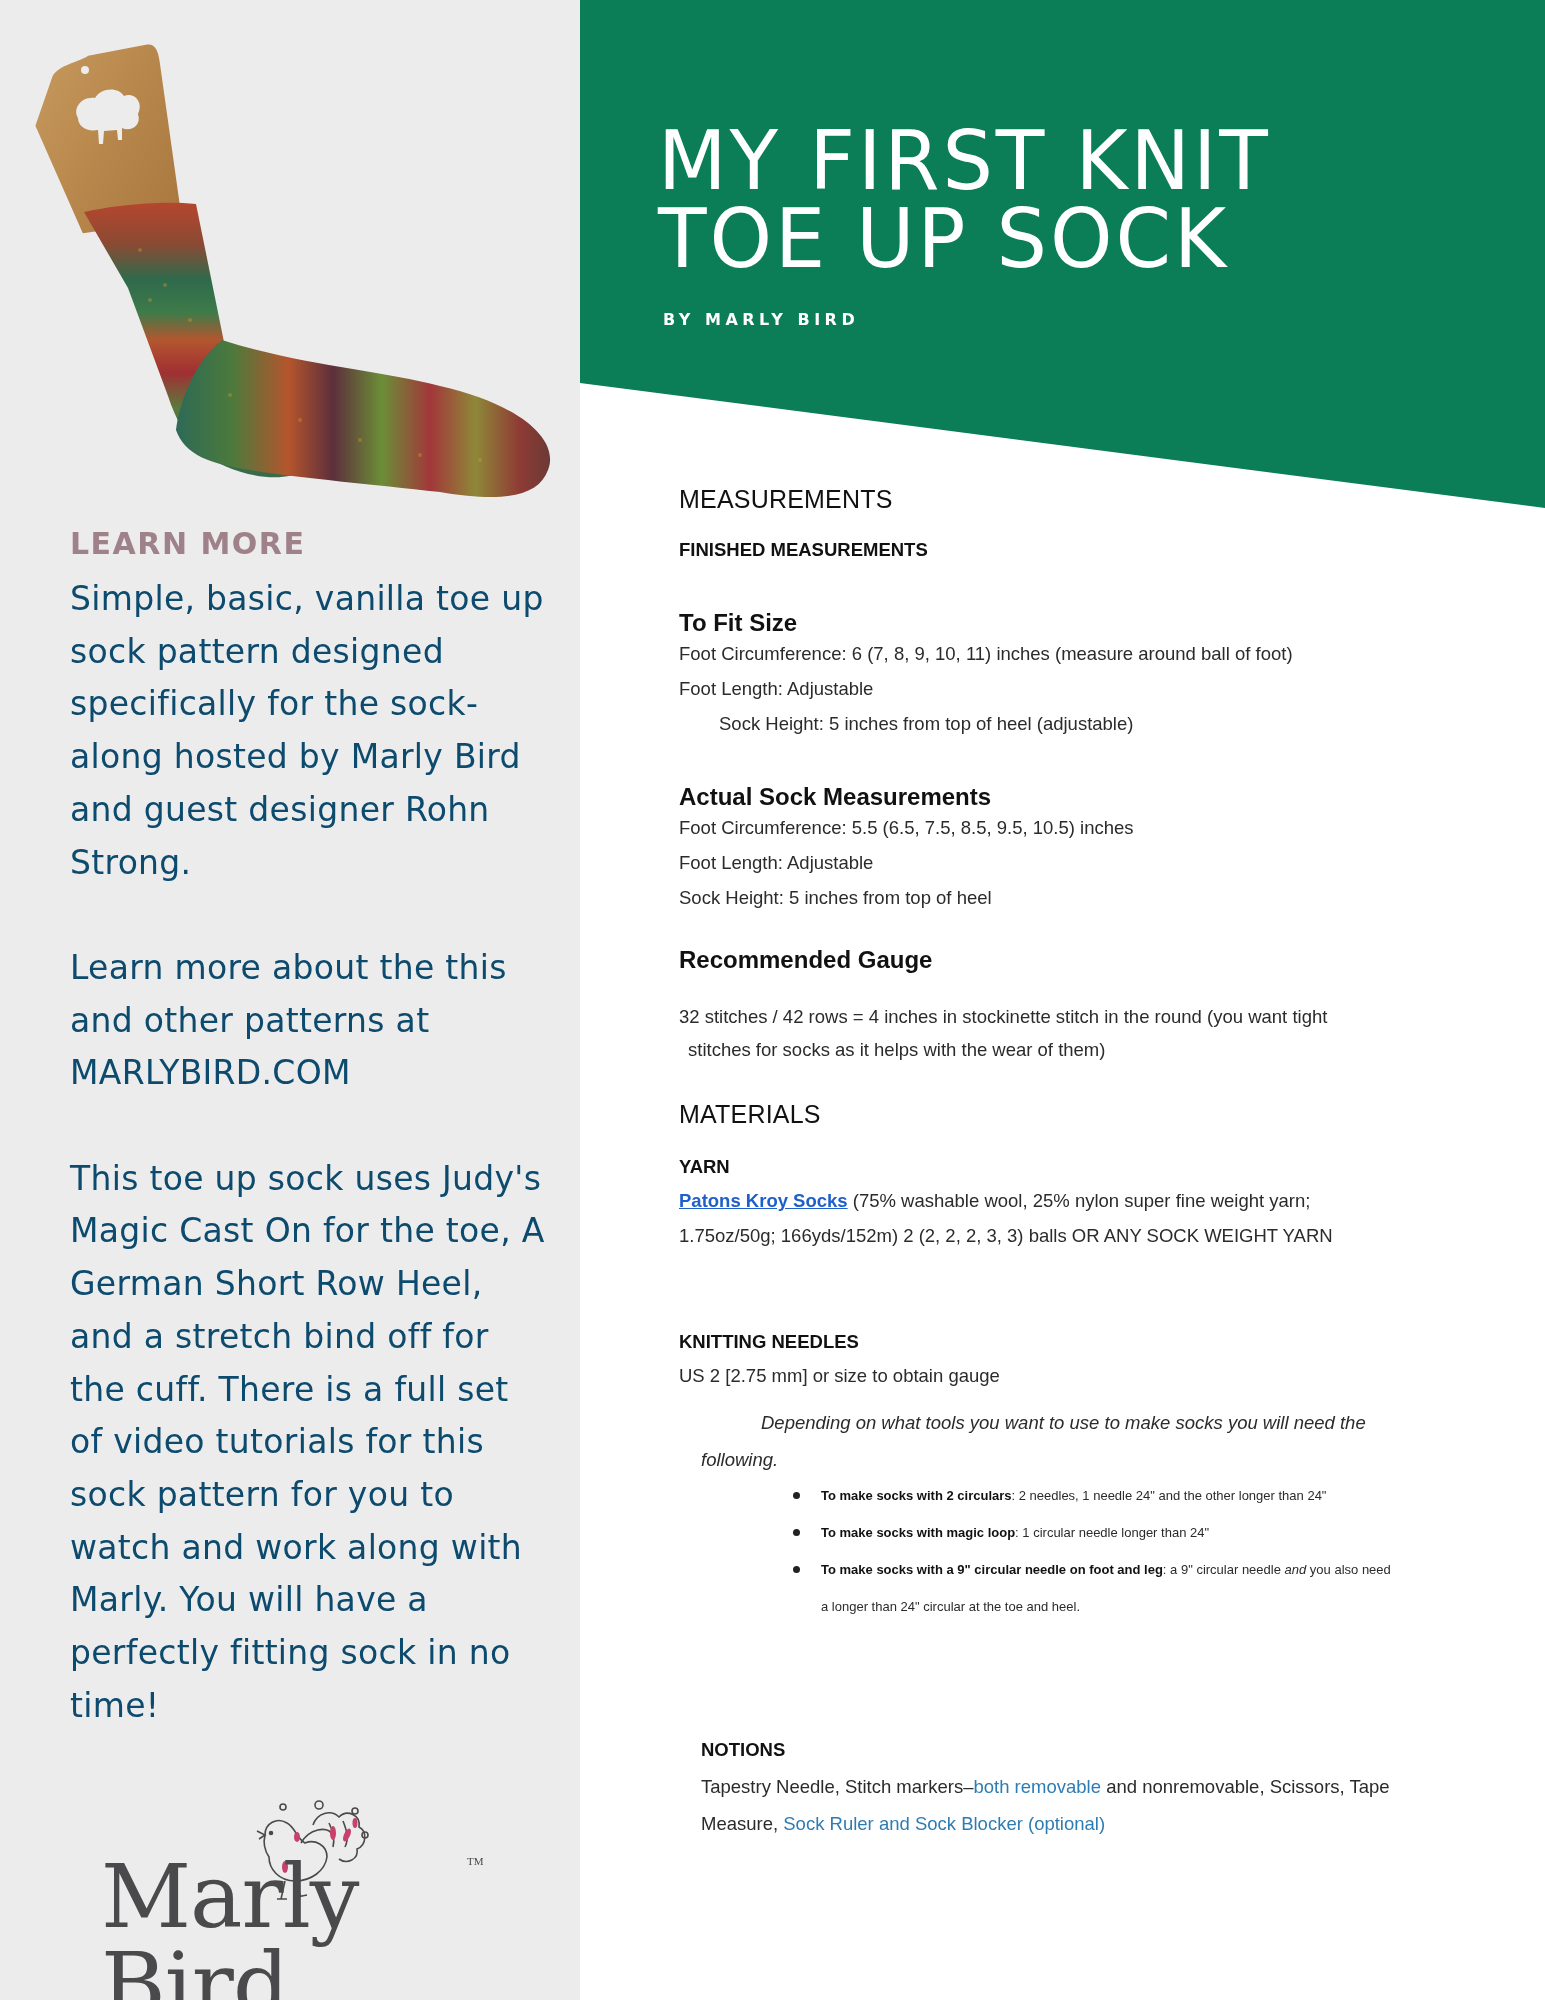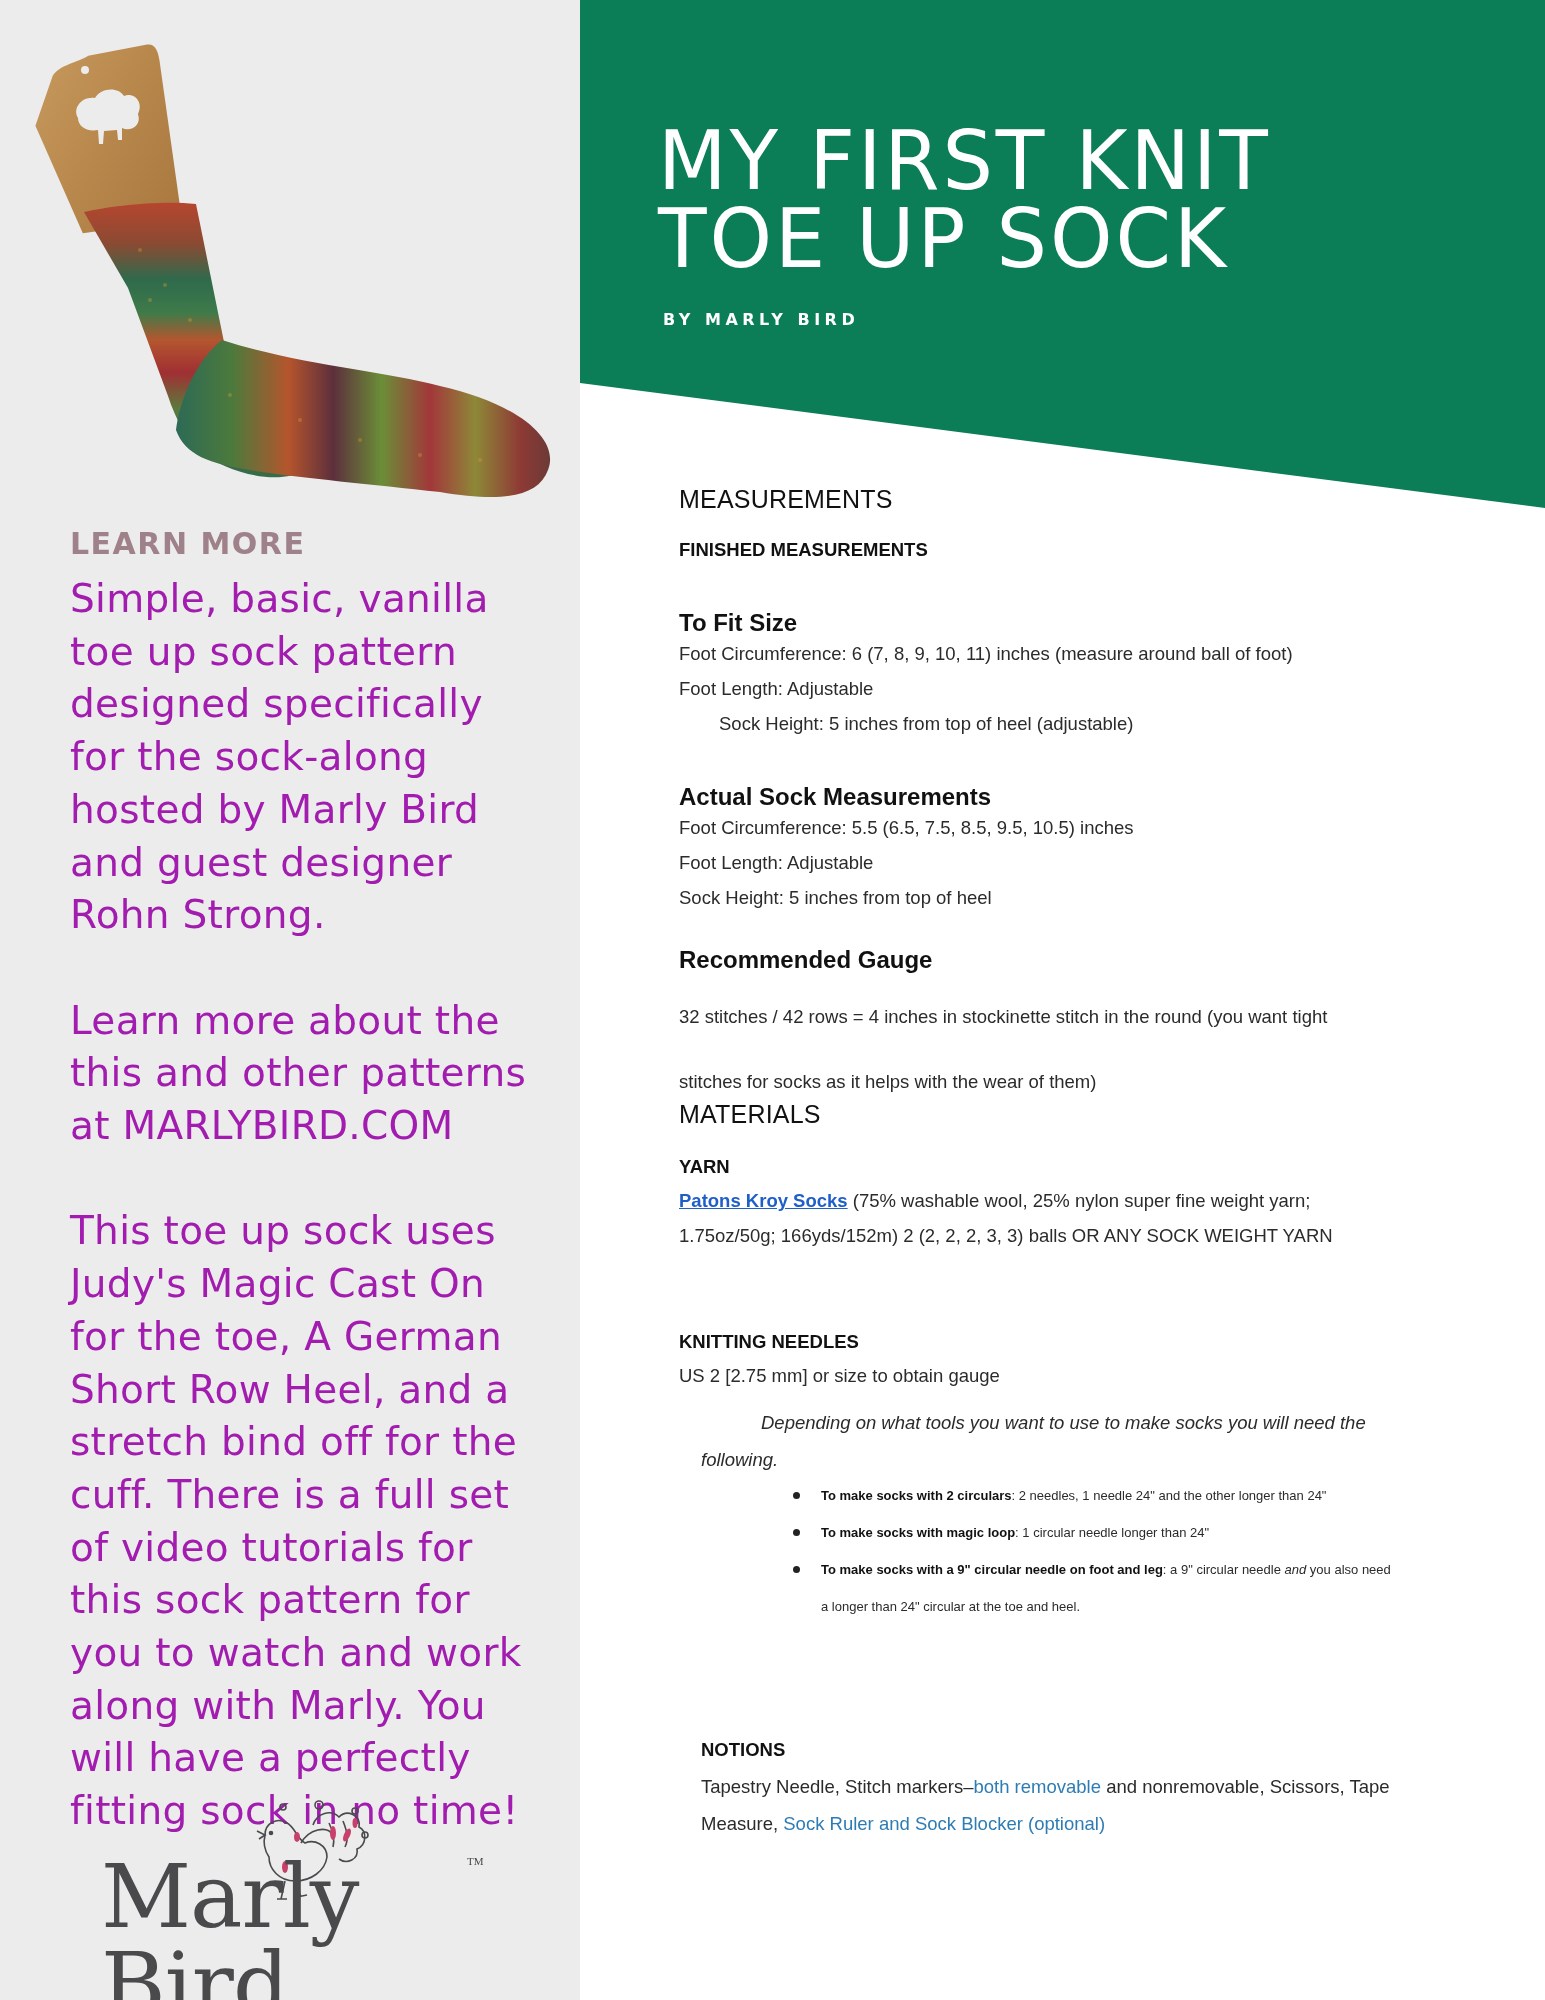--- a/index.html
+++ b/index.html
@@ -12,22 +12,22 @@
     background: #ececec;
   }
   .sock-figure { position: absolute; left: 0; top: 0; width: 580px; height: 520px; }
   .learn-heading {
     position: absolute; left: 70px; top: 526px;
     font-family: "DejaVu Sans", sans-serif; font-weight: bold;
     font-size: 30px; letter-spacing: 1.5px; color: #9e8189;
   }
   .sidebar-body {
     position: absolute; left: 70px; top: 573px; width: 480px;
-    font-family: "DejaVu Sans", sans-serif; font-size: 39px;
-    line-height: 52.7px; color: #a21caf; letter-spacing: 0.3px;
+    font-family: "DejaVu Sans", sans-serif; font-size: 33px;
+    line-height: 52.7px; color: #0c4a6e; letter-spacing: 0.3px;
   }
   .sidebar-body p { margin-bottom: 52.7px; }
   .sidebar-body p:last-child { margin-bottom: 0; }
   .logo { position: absolute; left: 95px; top: 1795px; width: 400px; height: 170px; }
   .logo-text {
     position: absolute; left: 6px; top: 58px;
     font-family: "DejaVu Serif", "Liberation Serif", serif;
     font-size: 88px; color: #4a4a4c; letter-spacing: -1px; line-height: 1;
   }
   .logo-tm {
@@ -194,21 +194,21 @@
     <div class="abs line" style="top:191px;">Foot Length: Adjustable</div>
     <div class="abs line" style="top:226px;margin-left:40px;">Sock Height: 5 inches from top of heel (adjustable)</div>
 
     <div class="abs h-minor" style="top:303px;">Actual Sock Measurements</div>
     <div class="abs line" style="top:330px;">Foot Circumference: 5.5 (6.5, 7.5, 8.5, 9.5, 10.5) inches</div>
     <div class="abs line" style="top:365px;">Foot Length: Adjustable</div>
     <div class="abs line" style="top:400px;">Sock Height: 5 inches from top of heel</div>
 
     <div class="abs h-minor" style="top:466px;">Recommended Gauge</div>
     <div class="abs line" style="top:519px;">32 stitches / 42 rows = 4 inches in stockinette stitch in the round (you want tight</div>
-    <div class="abs line" style="top:584px;">stitches for socks as it helps with the wear of them)</div>
+    <div class="abs line" style="top:552px;margin-left:9px;">stitches for socks as it helps with the wear of them)</div>
   </section>
 
   <section>
     <div class="abs h-section" style="top:620px;">MATERIALS</div>
 
     <div class="abs h-sub" style="top:676px;">YARN</div>
     <div class="abs line" style="top:703px;">
       <span class="link-strong">Patons Kroy Socks</span><span> (75% washable wool, 25% nylon super fine weight yarn;</span>
     </div>
     <div class="abs line" style="top:738px;">1.75oz/50g; 166yds/152m) 2 (2, 2, 2, 3, 3) balls OR ANY SOCK WEIGHT YARN</div>

